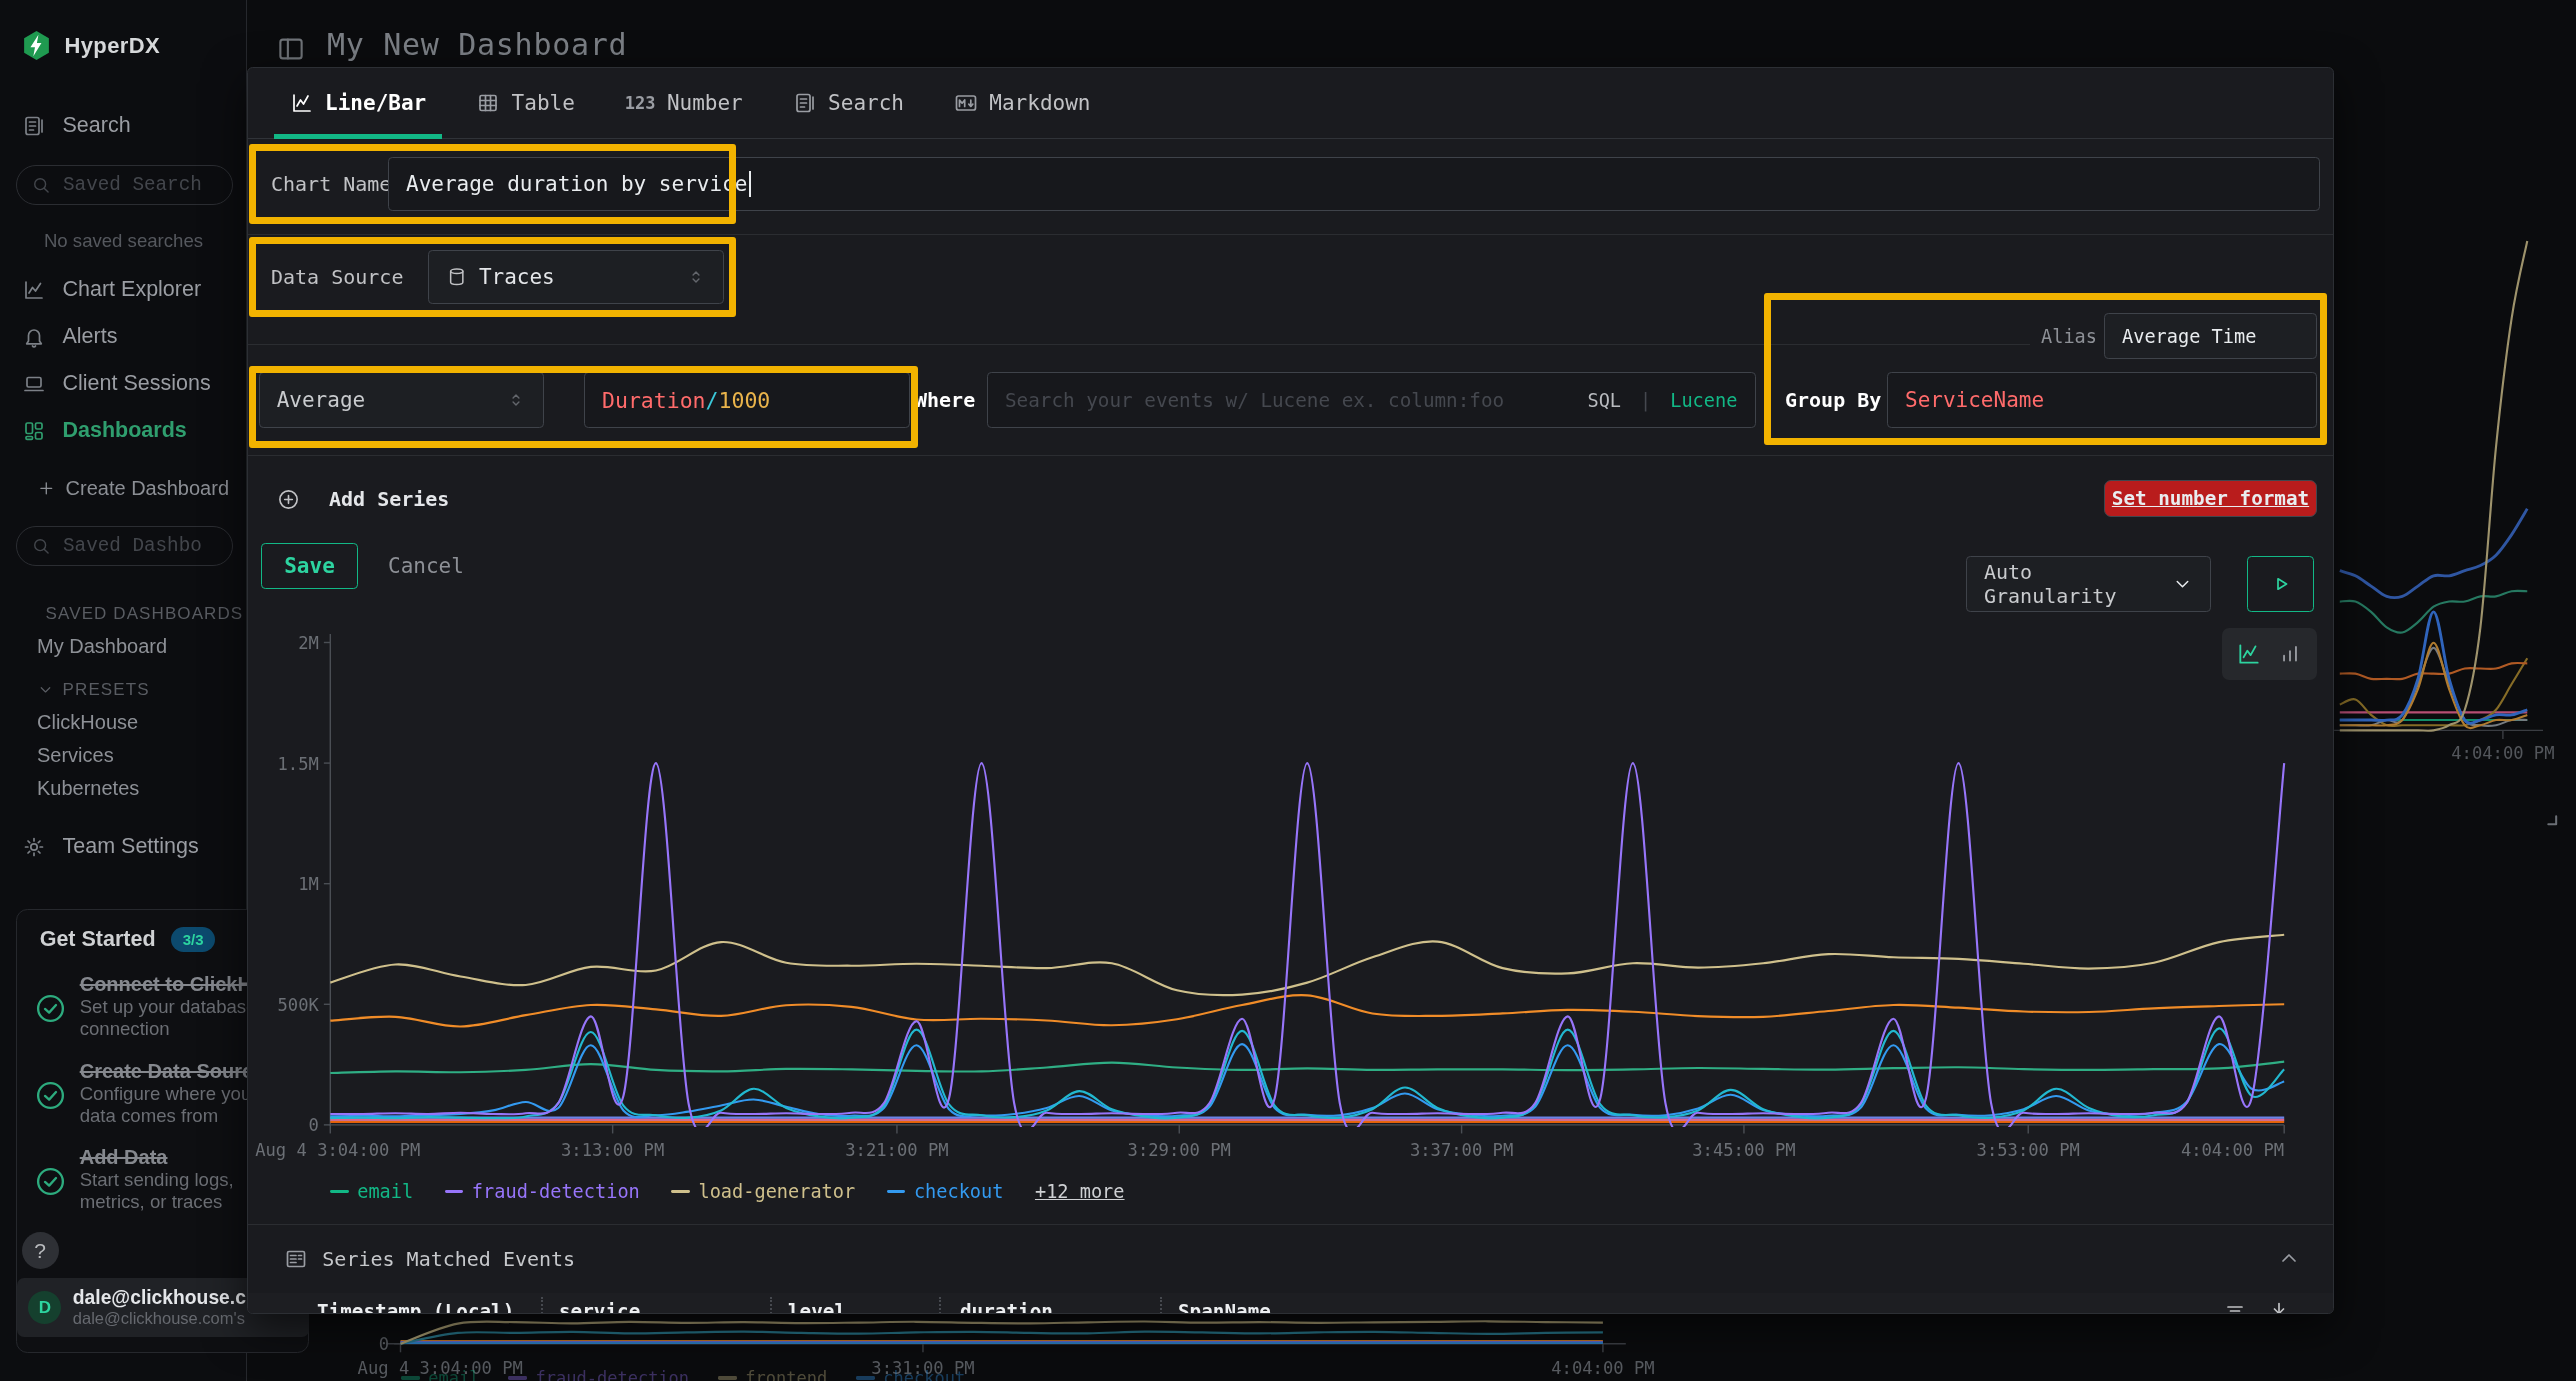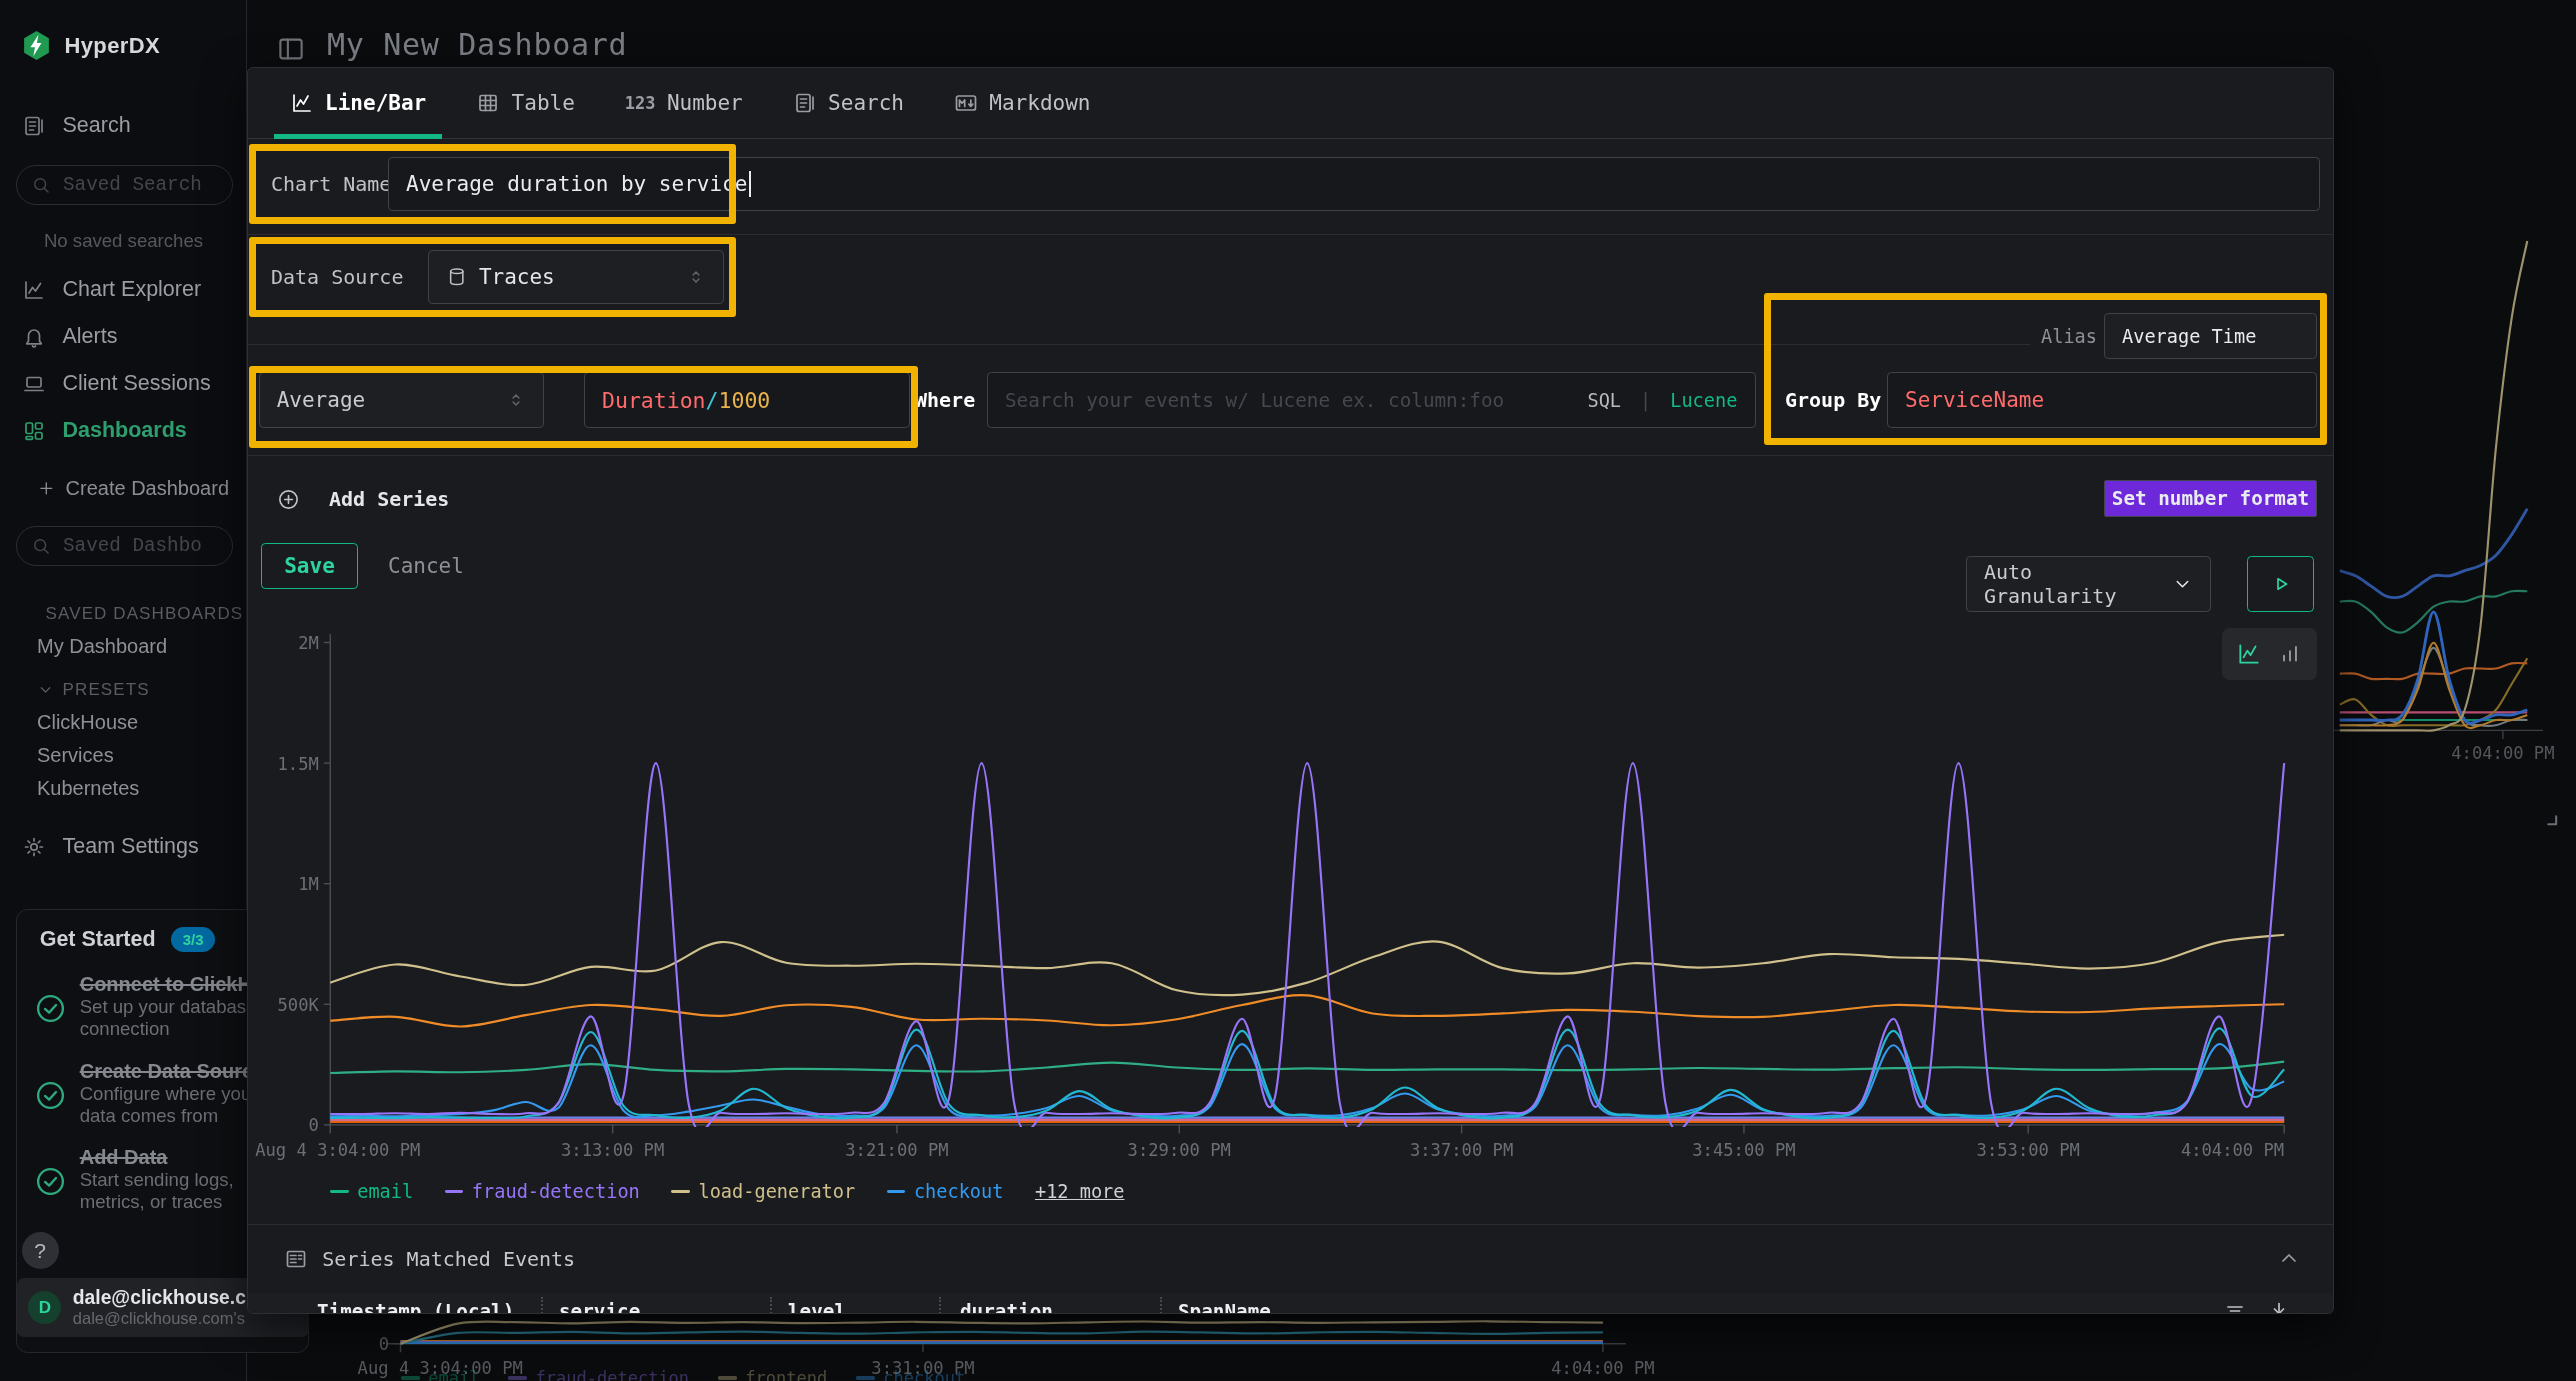--- a/index.html
+++ b/index.html
@@ -31,21 +31,21 @@
   .sec-label{display:flex;align-items:center;gap:8.6px;color:#595c62;font-size:17px;letter-spacing:1.1px;height:33px;margin-top:10px;white-space:nowrap;}
   .sec-label .ig{width:17px;height:17px;}
   .sec-item{color:#8d9096;font-size:20px;height:33px;display:flex;align-items:center;}
   .team-row{left:21.5px;top:834px;display:flex;gap:17px;align-items:center;color:#9a9da3;font-size:21.5px;font-family:"Liberation Sans",sans-serif;}
   .team-row .ig{width:24px;height:24px;color:#7c8087;}
 
   
   #gs-card{left:15.7px;top:909px;width:293px;height:444px;border:1.4px solid #26282d;border-radius:11.4px;background:#0e0f12;z-index:1;font-family:"Liberation Sans",sans-serif;}
   .gs-head{position:absolute;left:23px;top:17px;display:flex;align-items:center;gap:15.7px;}
   .gs-title{font-size:21.5px;font-weight:bold;color:#cfd1d3;}
-  .gs-badge{background:#0369a1;color:#2dd4a0;font-size:15px;font-weight:bold;border-radius:13px;padding:3.6px 11.4px;}
+  .gs-badge{background:#0c4a6e;color:#2dd4a0;font-size:15px;font-weight:bold;border-radius:13px;padding:3.6px 11.4px;}
   #gs-steps{position:absolute;left:17px;top:62px;width:301px;}
   .gs-step{display:flex;gap:13px;margin-bottom:18.6px;}
   .gs-check{width:33px;height:33px;color:#2dab7e;flex:0 0 auto;margin-top:20px;}
   .gs-t{font-size:20px;font-weight:bold;color:#85888e;text-decoration:line-through;line-height:24px;white-space:nowrap;}
   .gs-d{font-size:18.6px;color:#6b6e74;line-height:22px;width:182px;}
   #help-btn{left:21.5px;top:1232px;width:37px;height:37px;border-radius:50%;background:#2e3035;color:#b8babd;font-size:21px;display:flex;align-items:center;justify-content:center;z-index:1;font-family:"Liberation Sans",sans-serif;}
   #user-chip{left:17px;top:1278px;width:292px;height:59px;background:#202226;border-radius:7.2px;display:flex;align-items:center;gap:11.4px;padding:0 11.4px;z-index:1;font-family:"Liberation Sans",sans-serif;}
   .avatar{width:33px;height:33px;border-radius:50%;background:#15402e;color:#2dd4a0;font-weight:bold;font-size:17px;display:flex;align-items:center;justify-content:center;flex:0 0 auto;}
   .u-name{font-size:19.3px;font-weight:bold;color:#e4e6e9;white-space:nowrap;}
   .u-sub{font-size:16.5px;color:#66696f;white-space:nowrap;}
@@ -90,21 +90,21 @@
   #where-input::placeholder{color:#45484f;}
   .lang-switch{position:absolute;right:18.6px;top:0;height:100%;display:flex;align-items:center;gap:19px;font-size:18.6px;}
   .lang-sql{color:#b9bbbf;}
   .lang-sep{color:#45484f;}
   .lang-lucene{color:#12b886;}
 
   .hl{position:absolute;border:7.9px solid #f2b300;border-radius:2.9px;z-index:30;pointer-events:none;}
 
   .link-btn{display:flex;align-items:center;gap:29px;color:#e4e6e9;font-weight:bold;font-size:20px;}
   .link-btn .ig{width:23px;height:23px;color:#c1c2c5;}
-  #btn-numfmt{background:#6d28d9;border:1.4px solid #42464d;border-radius:2px;color:#e9ecef;font-weight:bold;font-size:19.3px;display:flex;align-items:center;justify-content:center;}
+  #btn-numfmt{background:#b91c1c;border:1.4px solid #42464d;border-radius:7px;color:#e9ecef;font-weight:bold;font-size:19.3px;display:flex;align-items:center;justify-content:center;text-decoration:underline;}
   #btn-save{border:1.4px solid #12b886;border-radius:4.3px;color:#2dd4a0;font-weight:bold;font-size:21px;display:flex;align-items:center;justify-content:center;background:transparent;}
   #btn-cancel{color:#8d9096;font-size:21px;display:flex;align-items:center;}
   #granularity{background:#1d1f23;border:1.4px solid #3f434a;border-radius:4.3px;color:#c9cbce;font-size:20px;display:flex;align-items:center;padding:0 17px;}
   #granularity .ig{width:21.5px;height:21.5px;color:#e9ecef;margin-left:auto;}
   #btn-run{border:1.4px solid #12b886;border-radius:4.3px;color:#2dd4a0;display:flex;align-items:center;justify-content:center;background:transparent;}
   #btn-run .ig{width:24px;height:24px;}
   #chart-toggle{background:#26282c;border-radius:7.2px;display:flex;align-items:center;justify-content:center;gap:15.7px;}
   #chart-toggle .ig{width:26px;height:26px;}
   .tg-line{color:#2dd4a0;}
   .tg-bar{color:#9a9da3;}

